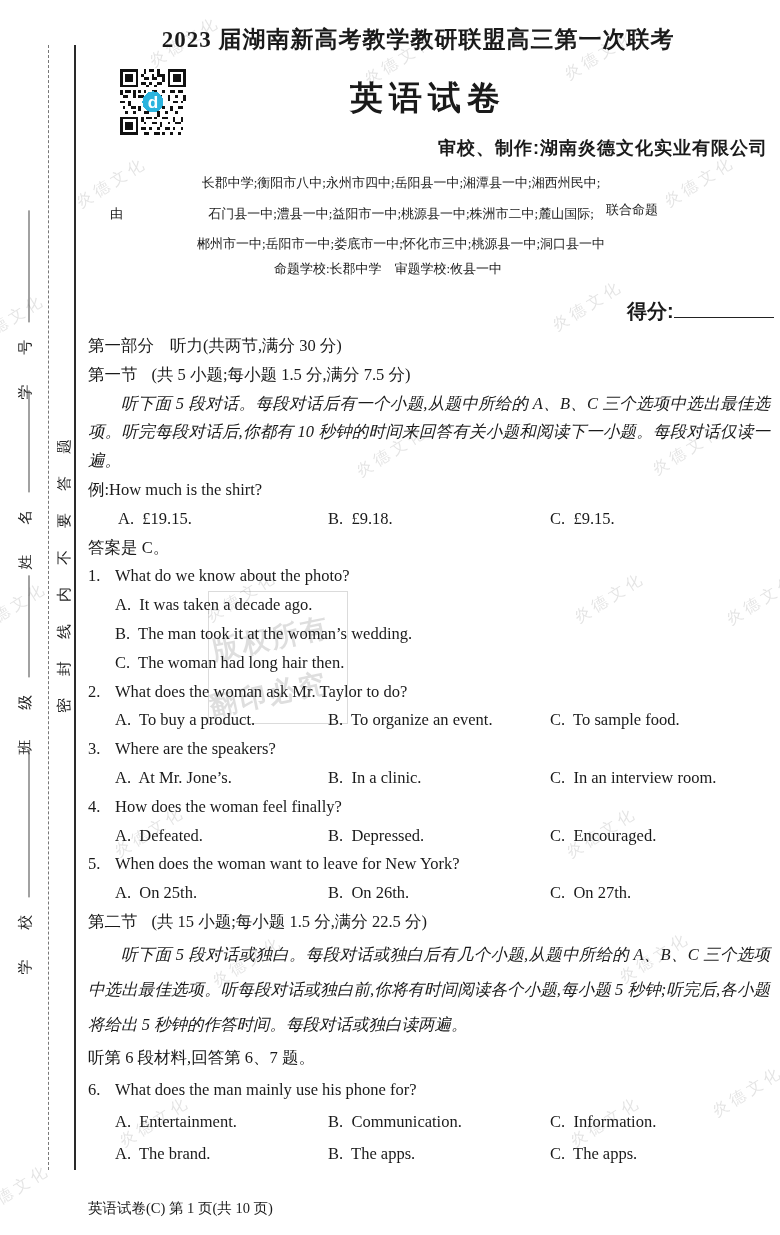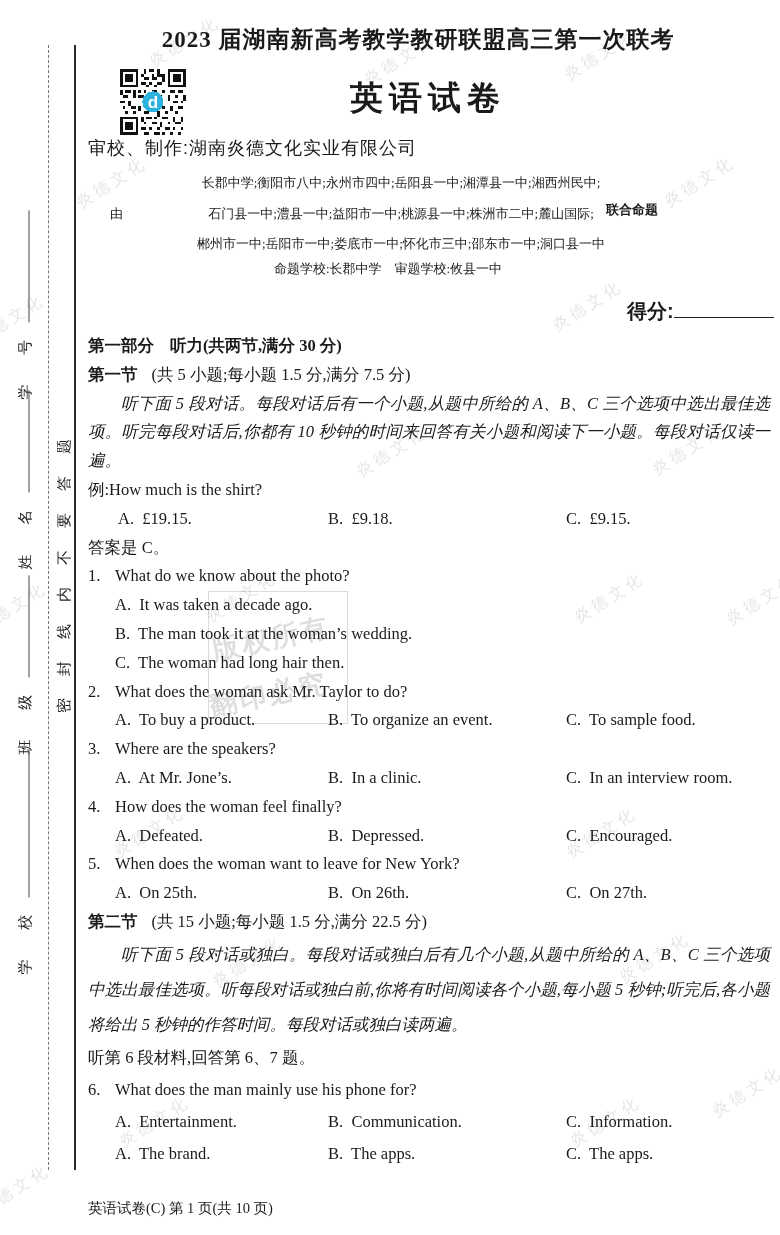--- a/index.html
+++ b/index.html
@@ -30,41 +30,41 @@
                font-size:27px; letter-spacing:3px; color:rgba(0,0,0,0.13); font-weight:bold;
                font-family:"Liberation Sans","DejaVu Sans",sans-serif; }
   .cpy-inner div:last-child { margin-top:18px; margin-left:-14px; }
   
   .main-title { position:absolute; left:88px; top:24px; width:660px; text-align:center;
                 font-size:23px; font-weight:bold; letter-spacing:1px; }
   .qr { position:absolute; left:120px; top:67px; width:66px; height:70px; }
   .subject-title { position:absolute; left:88px; top:76px; width:680px; text-align:center;
                    font-size:33px; font-weight:bold; letter-spacing:6px;
                    font-family:"Liberation Sans","DejaVu Sans",sans-serif; }
-  .producer { position:absolute; left:88px; top:136px; width:680px; text-align:left;
-              font-size:18px; font-weight:normal; letter-spacing:1px;
+  .producer { position:absolute; left:88px; top:136px; width:680px; text-align:right;
+              font-size:18px; font-weight:bold; letter-spacing:1px;
               font-family:"Liberation Sans","DejaVu Sans",sans-serif; }
   .school-block { position:absolute; left:110px; top:168px; width:555px; display:flex; align-items:center; }
   .school-by { font-size:13px; margin-right:14px; flex:0 0 auto; }
   .school-lines { flex:1 1 auto; text-align:center; font-size:13px; line-height:30.5px; color:#222; }
-  .joint-label { position:absolute; left:606px; top:201px; font-size:13px;font-weight:bold; }
+  .joint-label { position:absolute; left:606px; top:201px; font-size:13px; }
   .setter-line { position:absolute; left:88px; top:260px; width:600px; text-align:center; font-size:13px; }
   .score { position:absolute; left:627px; top:298px; font-size:20px; font-weight:bold;
            font-family:Liberation Sans, sans-serif; }
   .score .score-line { display:inline-block; width:100px; height:14px; border-bottom:1.5px solid #222; }
   
   .main { position:absolute; left:88px; top:332px; width:682px; font-size:16.5px; line-height:28.8px; }
-  .bold { font-weight:bold; }
+  .bold { font-weight:normal; }
   .p-just { text-align:justify; text-indent:33px;font-style:italic; }
   .qline .qnum { display:inline-block; width:27px; }
   .optstack { padding-left:27px; }
   .optrow { position:relative; height:28.8px; }
   .optrow .oA { position:absolute; left:27px; white-space:pre; }
   .optrow .oB { position:absolute; left:240px; white-space:pre; }
-  .optrow .oC { position:absolute; left:462px; white-space:pre;margin-left:16px; }
+  .optrow .oC { position:absolute; left:462px; white-space:pre; }
   .opt { white-space:pre; }
   .sec2p { line-height:35px; }
   .tail { line-height:32px; }
   .tail .optrow { height:32px; }
   .footer { position:absolute; left:88px; top:1199px; width:682px; text-align:left; font-size:14.5px; }
 </style>
 </head>
 <body>
 
 <div class="page">
@@ -136,21 +136,21 @@
   </svg>
 
   <div class="subject-title">英语试卷</div>
   <div class="producer">审校、制作:湖南炎德文化实业有限公司</div>
 
   <div class="school-block">
     <span class="school-by">由</span>
     <div class="school-lines">
       <div>长郡中学;衡阳市八中;永州市四中;岳阳县一中;湘潭县一中;湘西州民中;</div>
       <div>石门县一中;澧县一中;益阳市一中;桃源县一中;株洲市二中;麓山国际;</div>
-      <div>郴州市一中;岳阳市一中;娄底市一中;怀化市三中;邵东市一中;洞口县一中</div>
+      <div>郴州市一中;岳阳市一中;娄底市一中;怀化市三中;桃源县一中;洞口县一中</div>
     </div>
   </div>
   <span class="joint-label">联合命题</span>
   <div class="setter-line">命题学校:长郡中学　审题学校:攸县一中</div>
 
   <div class="score">
     <span>得分:</span><span class="score-line"></span>
   </div>
 
   <div class="main">

